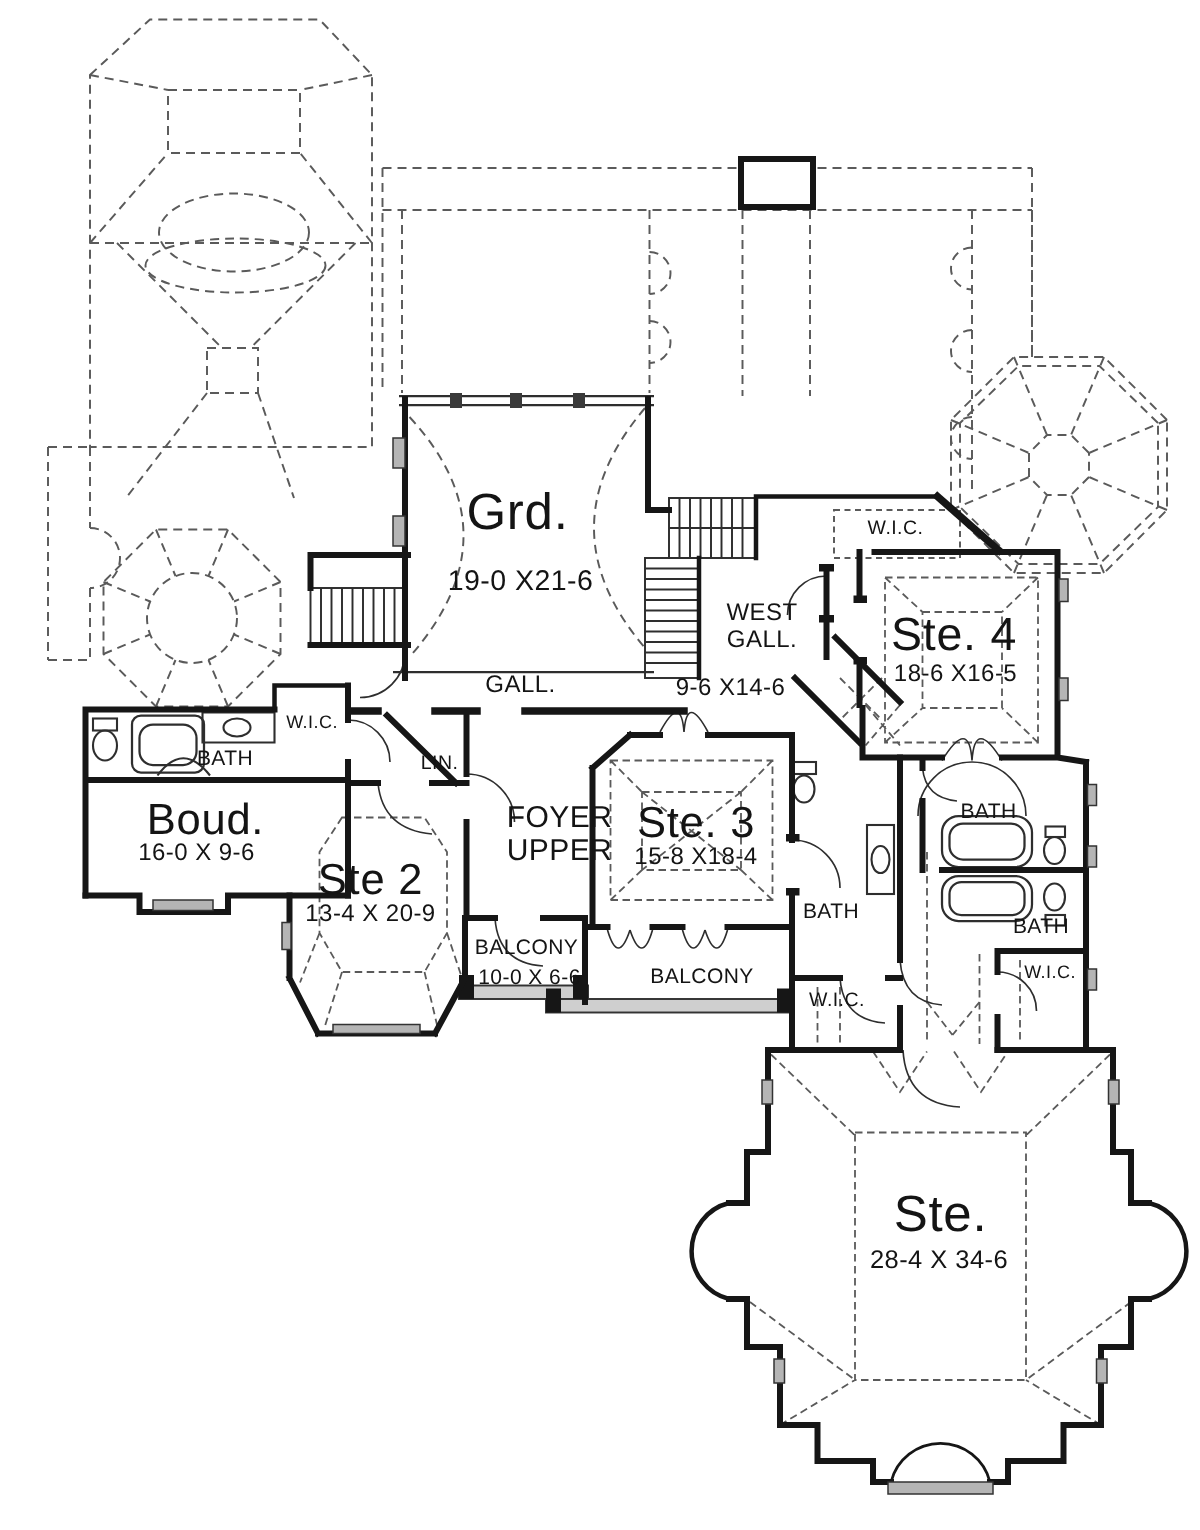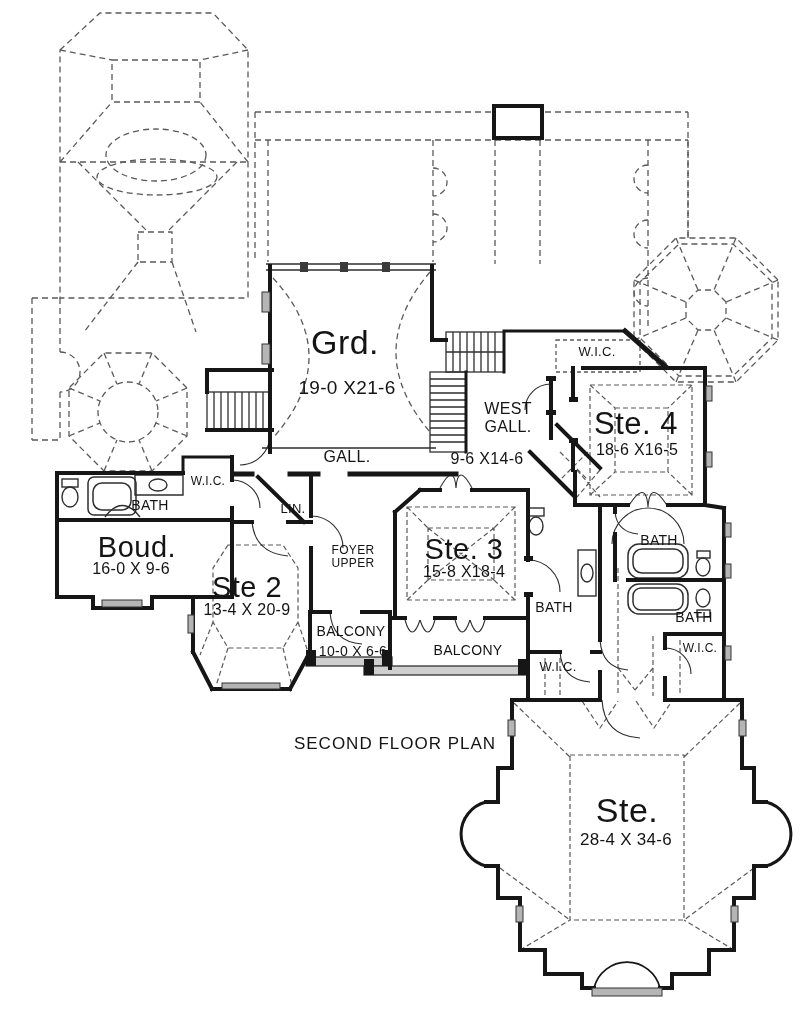--- a/index.html
+++ b/index.html
@@ -240,30 +240,29 @@
   <div class="label" style="left:487px;top:459px;font-size:16px;">9-6 X14-6</div>
   <div class="label" style="left:597px;top:352px;font-size:13px;">W.I.C.</div>
   <div class="label big" style="left:636px;top:424px;font-size:31px;">Ste. 4</div>
   <div class="label" style="left:637px;top:450px;font-size:16px;">18-6 X16-5</div>
   <div class="label" style="left:347px;top:457px;font-size:16px;">GALL.</div>
   <div class="label" style="left:150px;top:506px;font-size:14px;">BATH</div>
   <div class="label" style="left:208px;top:482px;font-size:12px;">W.I.C.</div>
   <div class="label big" style="left:137px;top:547px;font-size:29px;text-align:center;">Boud.</div>
   <div class="label" style="left:131px;top:569px;font-size:16px;">16-0 X 9-6</div>
   <div class="label" style="left:293px;top:509px;font-size:13px;">LIN.</div>
-  <div class="label" style="left:353px;top:557px;font-size:12px;">FOYER
+  <div class="label" style="left:373px;top:557px;font-size:20px;">FOYER
 UPPER</div>
   <div class="label big" style="left:247px;top:587px;font-size:29px;">Ste 2</div>
   <div class="label" style="left:247px;top:610px;font-size:16px;">13-4 X 20-9</div>
   <div class="label big" style="left:464px;top:549px;font-size:29px;">Ste. 3</div>
   <div class="label" style="left:464px;top:572px;font-size:16px;">15-8 X18-4</div>
   <div class="label" style="left:554px;top:608px;font-size:14px;">BATH</div>
   <div class="label" style="left:351px;top:632px;font-size:14px;">BALCONY</div>
   <div class="label" style="left:353px;top:652px;font-size:14px;">10-0 X 6-6</div>
   <div class="label" style="left:468px;top:651px;font-size:14px;">BALCONY</div>
   <div class="label" style="left:558px;top:667px;font-size:13px;">W.I.C.</div>
   <div class="label" style="left:659px;top:541px;font-size:14px;">BATH</div>
   <div class="label" style="left:694px;top:618px;font-size:14px;">BATH</div>
   <div class="label" style="left:700px;top:649px;font-size:12px;">W.I.C.</div>
-  <div class="label" style="left:395px;top:744px;font-size:17px;letter-spacing:1px;">SECOND FLOOR PLAN</div>
   <div class="label big" style="left:627px;top:810px;font-size:34px;">Ste.</div>
   <div class="label" style="left:626px;top:840px;font-size:17px;">28-4 X 34-6</div>
 </div>
 
 </body></html>

